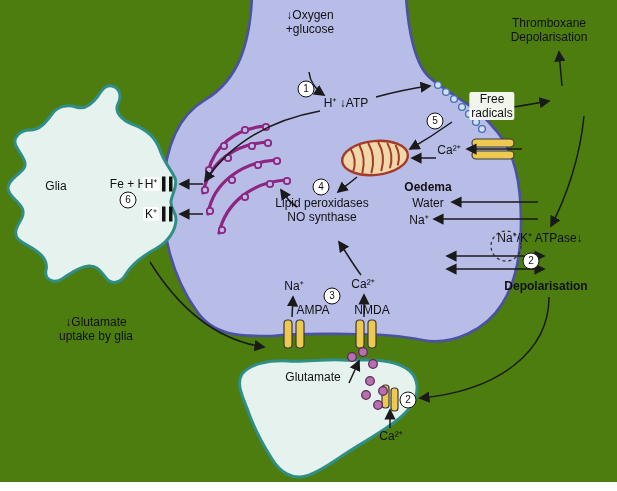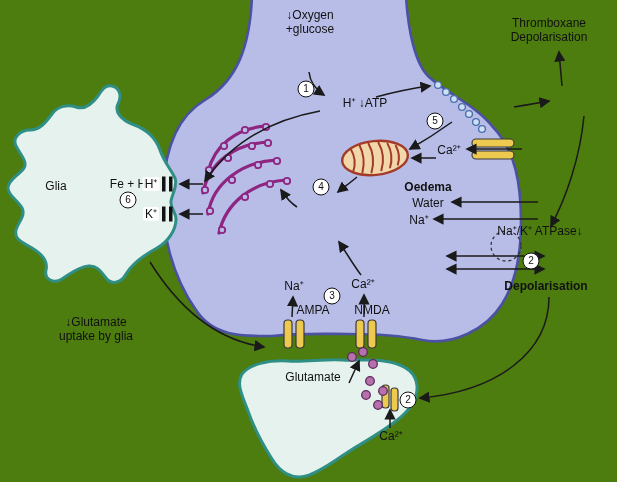--- a/index.html
+++ b/index.html
@@ -182,32 +182,38 @@
       <path class="arr" d="M 349,383 L 359,361"></path>
       <path class="arr" d="M 203,184 L 180,184"></path>
       <path class="arr" d="M 203,214 L 180,214"></path>
     </g>
   </svg>
 
   <div class="lbl" style="left:310px;top:8px">
     <span>↓Oxygen</span>
     <span>+glucose</span>
   </div>
-  <div class="lbl" style="left:365px;top:96px">H⁺ ↓ATP</div>
+  <div class="lbl" style="left:346px;top:96px">H⁺ ↓ATP</div>
   <div class="lbl" style="left:549px;top:16px">
     <span>Thromboxane</span>
     <span>Depolarisation</span>
+  </div>
+  <div class="lbl chip" style="left:492px;top:92px">
+    <span>Free</span>
+    <span>radicals</span>
   </div>
   <div class="lbl" style="left:449px;top:143px">Ca²⁺</div>
   <div class="lbl bold" style="left:428px;top:180px">Oedema</div>
   <div class="lbl" style="left:428px;top:196px">Water</div>
   <div class="lbl" style="left:419px;top:213px">Na⁺</div>
-  <div class="lbl" style="left:540px;top:224px">Na⁺/K⁺ ATPase↓</div>
+  <div class="lbl" style="left:540px;top:231px">Na⁺/K⁺ ATPase↓</div>
   <div class="lbl bold" style="left:546px;top:279px">Depolarisation</div>
   <div class="lbl" style="left:322px;top:196px">
+    <span>Lipid peroxidases</span>
+    <span>NO synthase</span>
   </div>
   <div class="lbl" style="left:56px;top:179px">Glia</div>
   <div class="lbl" style="left:128px;top:177px">Fe + H</div>
   <div class="lbl chip" style="left:151px;top:177px">H⁺</div>
   <div class="lbl chip" style="left:151px;top:207px">K⁺</div>
   <div class="lbl" style="left:294px;top:279px">Na⁺</div>
   <div class="lbl" style="left:363px;top:277px">Ca²⁺</div>
   <div class="lbl" style="left:313px;top:303px">AMPA</div>
   <div class="lbl" style="left:372px;top:303px">NMDA</div>
   <div class="lbl" style="left:96px;top:315px">

